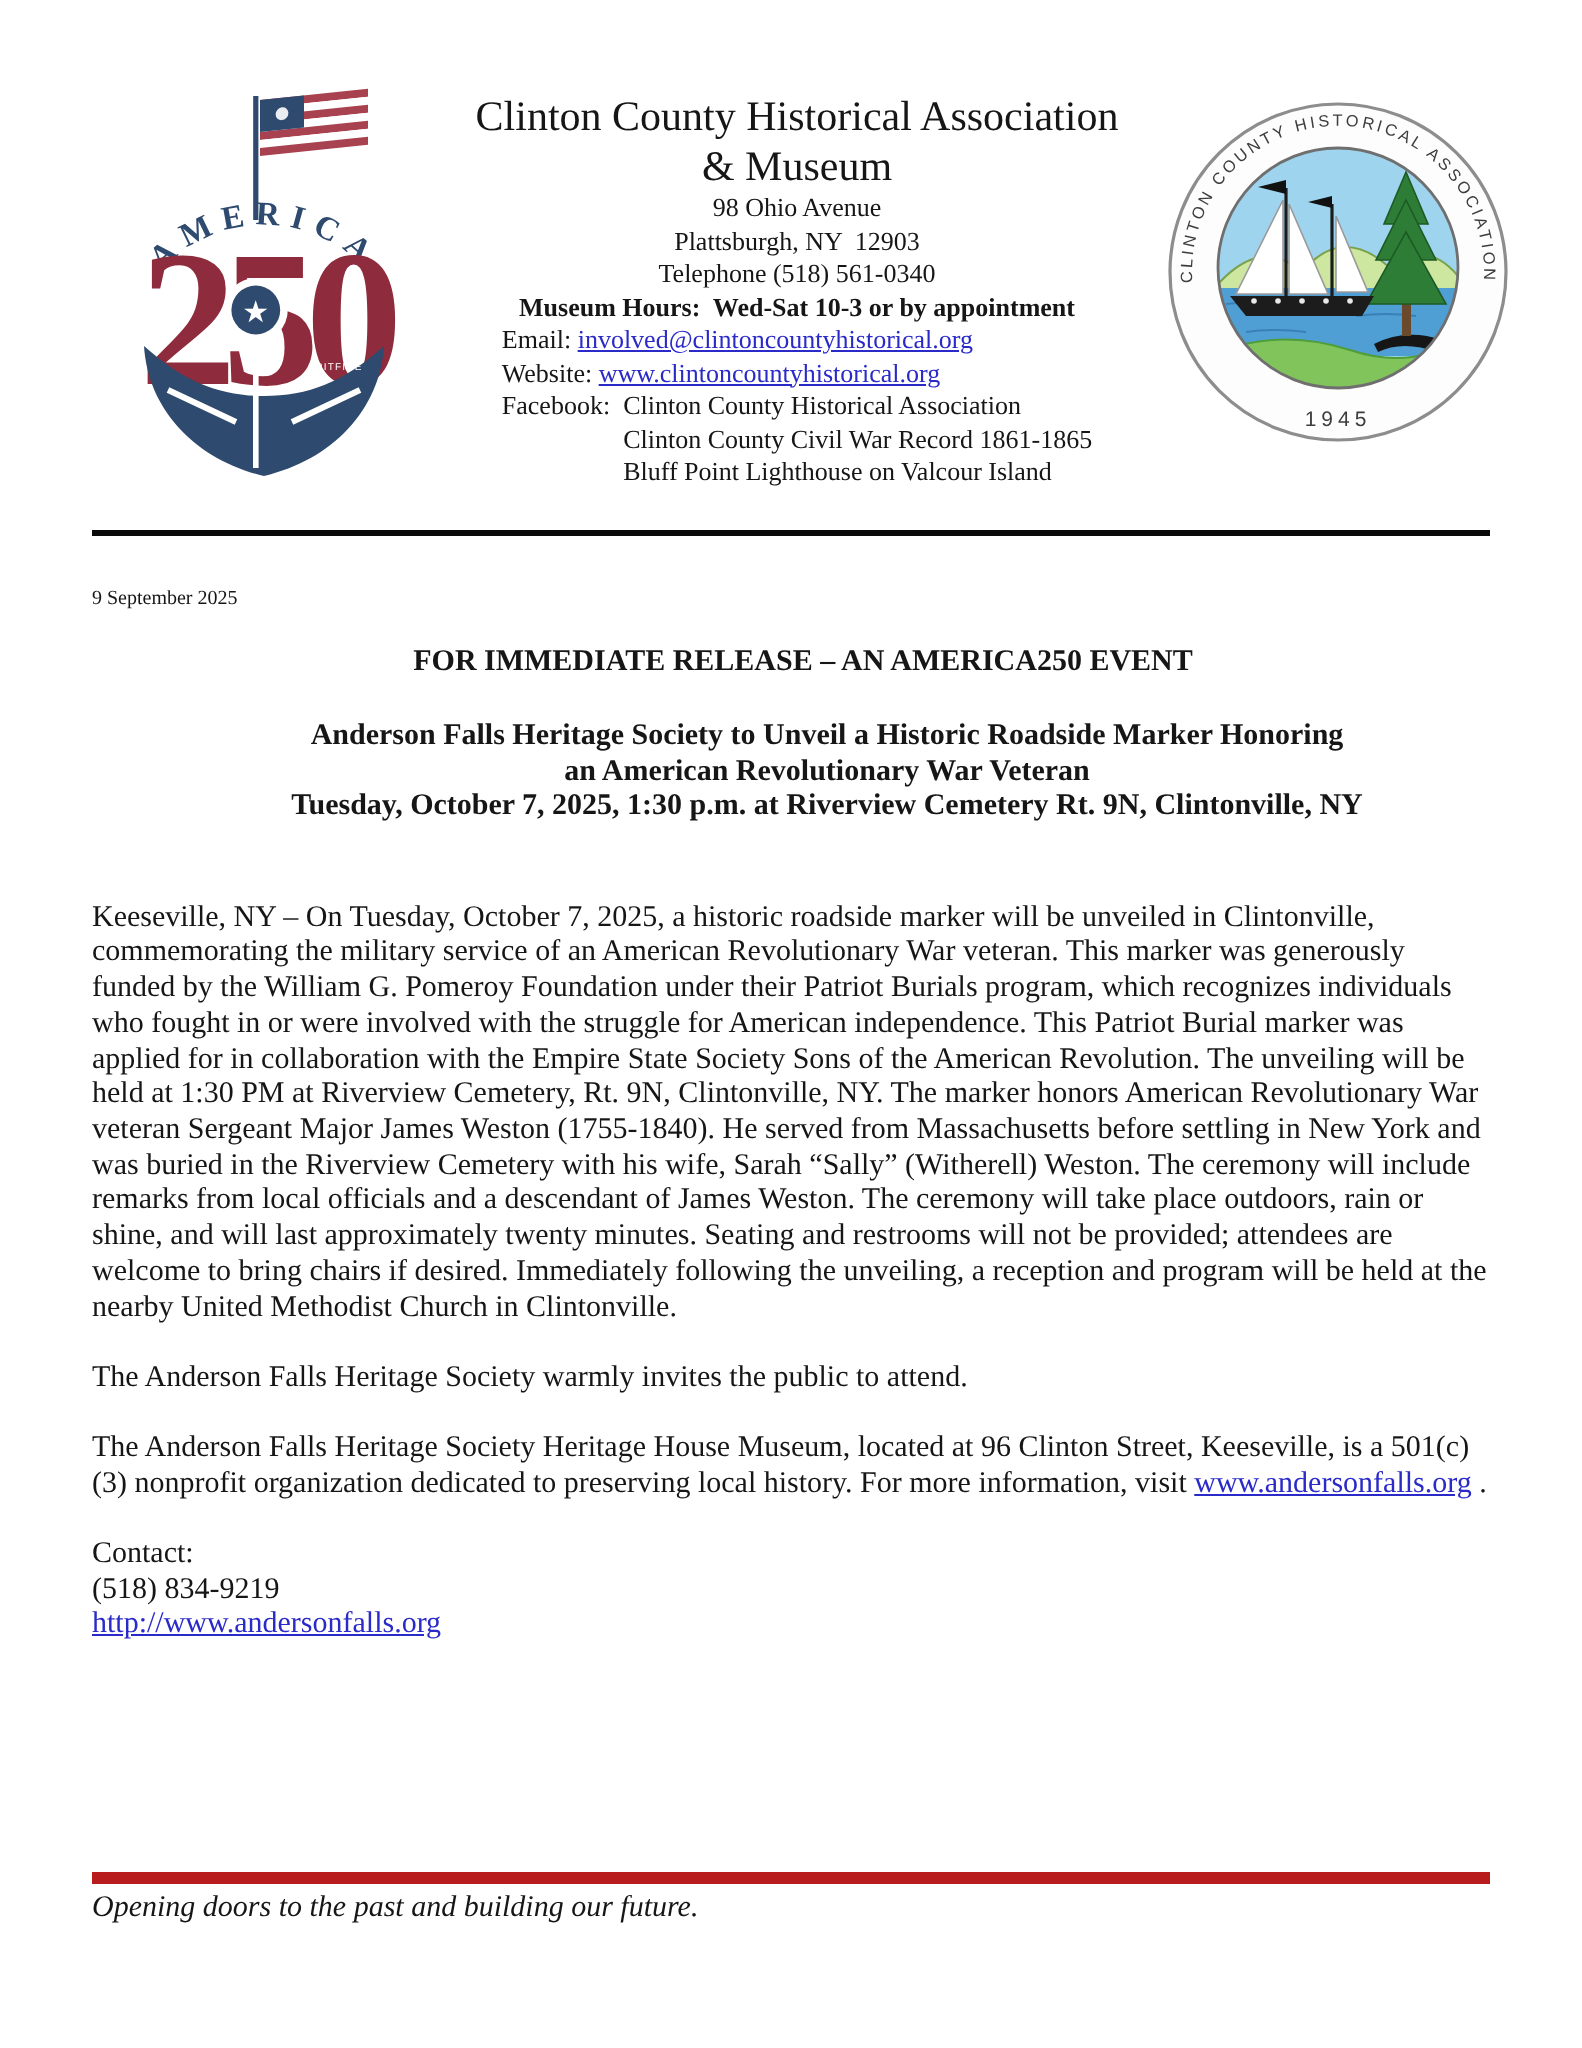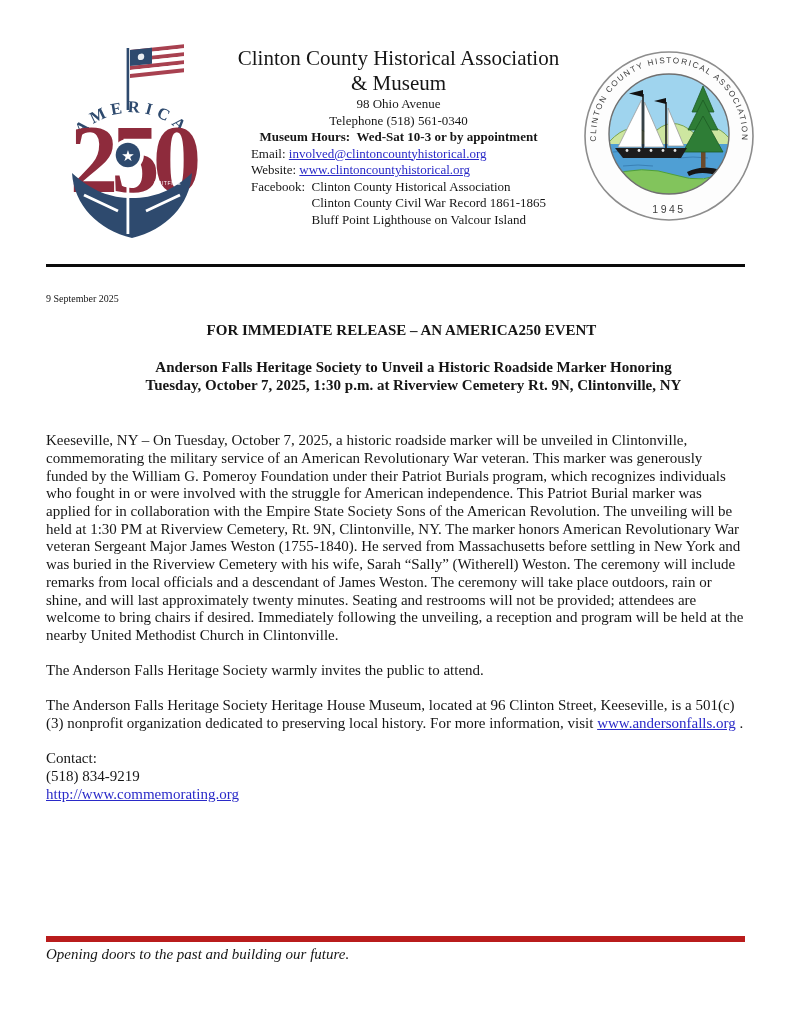--- a/index.html
+++ b/index.html
@@ -80,20 +80,21 @@
         </g>
 
         <text x="104" y="143" font-family="Liberation Sans, sans-serif" font-size="5" letter-spacing="0.6" fill="#ffffff">SPITFIRE</text>
       </svg>
     </div>
 
     <div class="masthead">
       <div class="org-line">Clinton County Historical Association</div>
       <div class="org-line">&amp; Museum</div>
       <div class="addr">98 Ohio Avenue</div>
+      <div class="addr">Plattsburgh, NY  12903</div>
       <div class="addr">Telephone (518) 561-0340</div>
       <div class="hours">Museum Hours:  Wed-Sat 10-3 or by appointment</div>
       <div class="contact-block">
         <div><span class="fb-label">Email: </span><a class="doclink" href="#">involved@clintoncountyhistorical.org</a></div>
         <div><span class="fb-label">Website: </span><a class="doclink" href="#">www.clintoncountyhistorical.org</a></div>
         <div class="fb-row">
           <span class="fb-label">Facebook:  </span>
           <span>Clinton County Historical Association</span>
         </div>
         <div class="fb-row">
@@ -153,32 +154,33 @@
   </div>
 
   <div class="rule"></div>
 
   <div class="date-line">9 September 2025</div>
 
   <div class="headline">FOR IMMEDIATE RELEASE – AN AMERICA250 EVENT</div>
 
   <div class="title-block">
     <div>Anderson Falls Heritage Society to Unveil a Historic Roadside Marker Honoring</div>
+    <div>an American Revolutionary War Veteran</div>
     <div>Tuesday, October 7, 2025, 1:30 p.m. at Riverview Cemetery Rt. 9N, Clintonville, NY</div>
   </div>
 
   <div class="body-text">
     <p>Keeseville, NY – On Tuesday, October 7, 2025, a historic roadside marker will be unveiled in Clintonville, commemorating the military service of an American Revolutionary War veteran. This marker was generously funded by the William G. Pomeroy Foundation under their Patriot Burials program, which recognizes individuals who fought in or were involved with the struggle for American independence. This Patriot Burial marker was applied for in collaboration with the Empire State Society Sons of the American Revolution. The unveiling will be held at 1:30 PM at Riverview Cemetery, Rt. 9N, Clintonville, NY. The marker honors American Revolutionary War veteran Sergeant Major James Weston (1755-1840). He served from Massachusetts before settling in New York and was buried in the Riverview Cemetery with his wife, Sarah “Sally” (Witherell) Weston. The ceremony will include remarks from local officials and a descendant of James Weston. The ceremony will take place outdoors, rain or shine, and will last approximately twenty minutes. Seating and restrooms will not be provided; attendees are welcome to bring chairs if desired. Immediately following the unveiling, a reception and program will be held at the nearby United Methodist Church in Clintonville.</p>
     <p>The Anderson Falls Heritage Society warmly invites the public to attend.</p>
     <p><span>The Anderson Falls Heritage Society Heritage House Museum, located at 96 Clinton Street, Keeseville, is a 501(c)(3) nonprofit organization dedicated to preserving local history. For more information, visit </span><a class="doclink" href="#">www.andersonfalls.org</a><span> .</span></p>
 
     <div class="contact-lines">
       <div>Contact:</div>
       <div>(518) 834-9219</div>
-      <div><a class="doclink" href="#">http://www.commemorating.org</a></div>
+      <div><a class="doclink" href="#">http://www.andersonfalls.org</a></div>
     </div>
   </div>
 
   <div class="footer">
     <span>Opening doors to the past and building our future.</span>
   </div>
 
 </div>
 
 </body></html>

